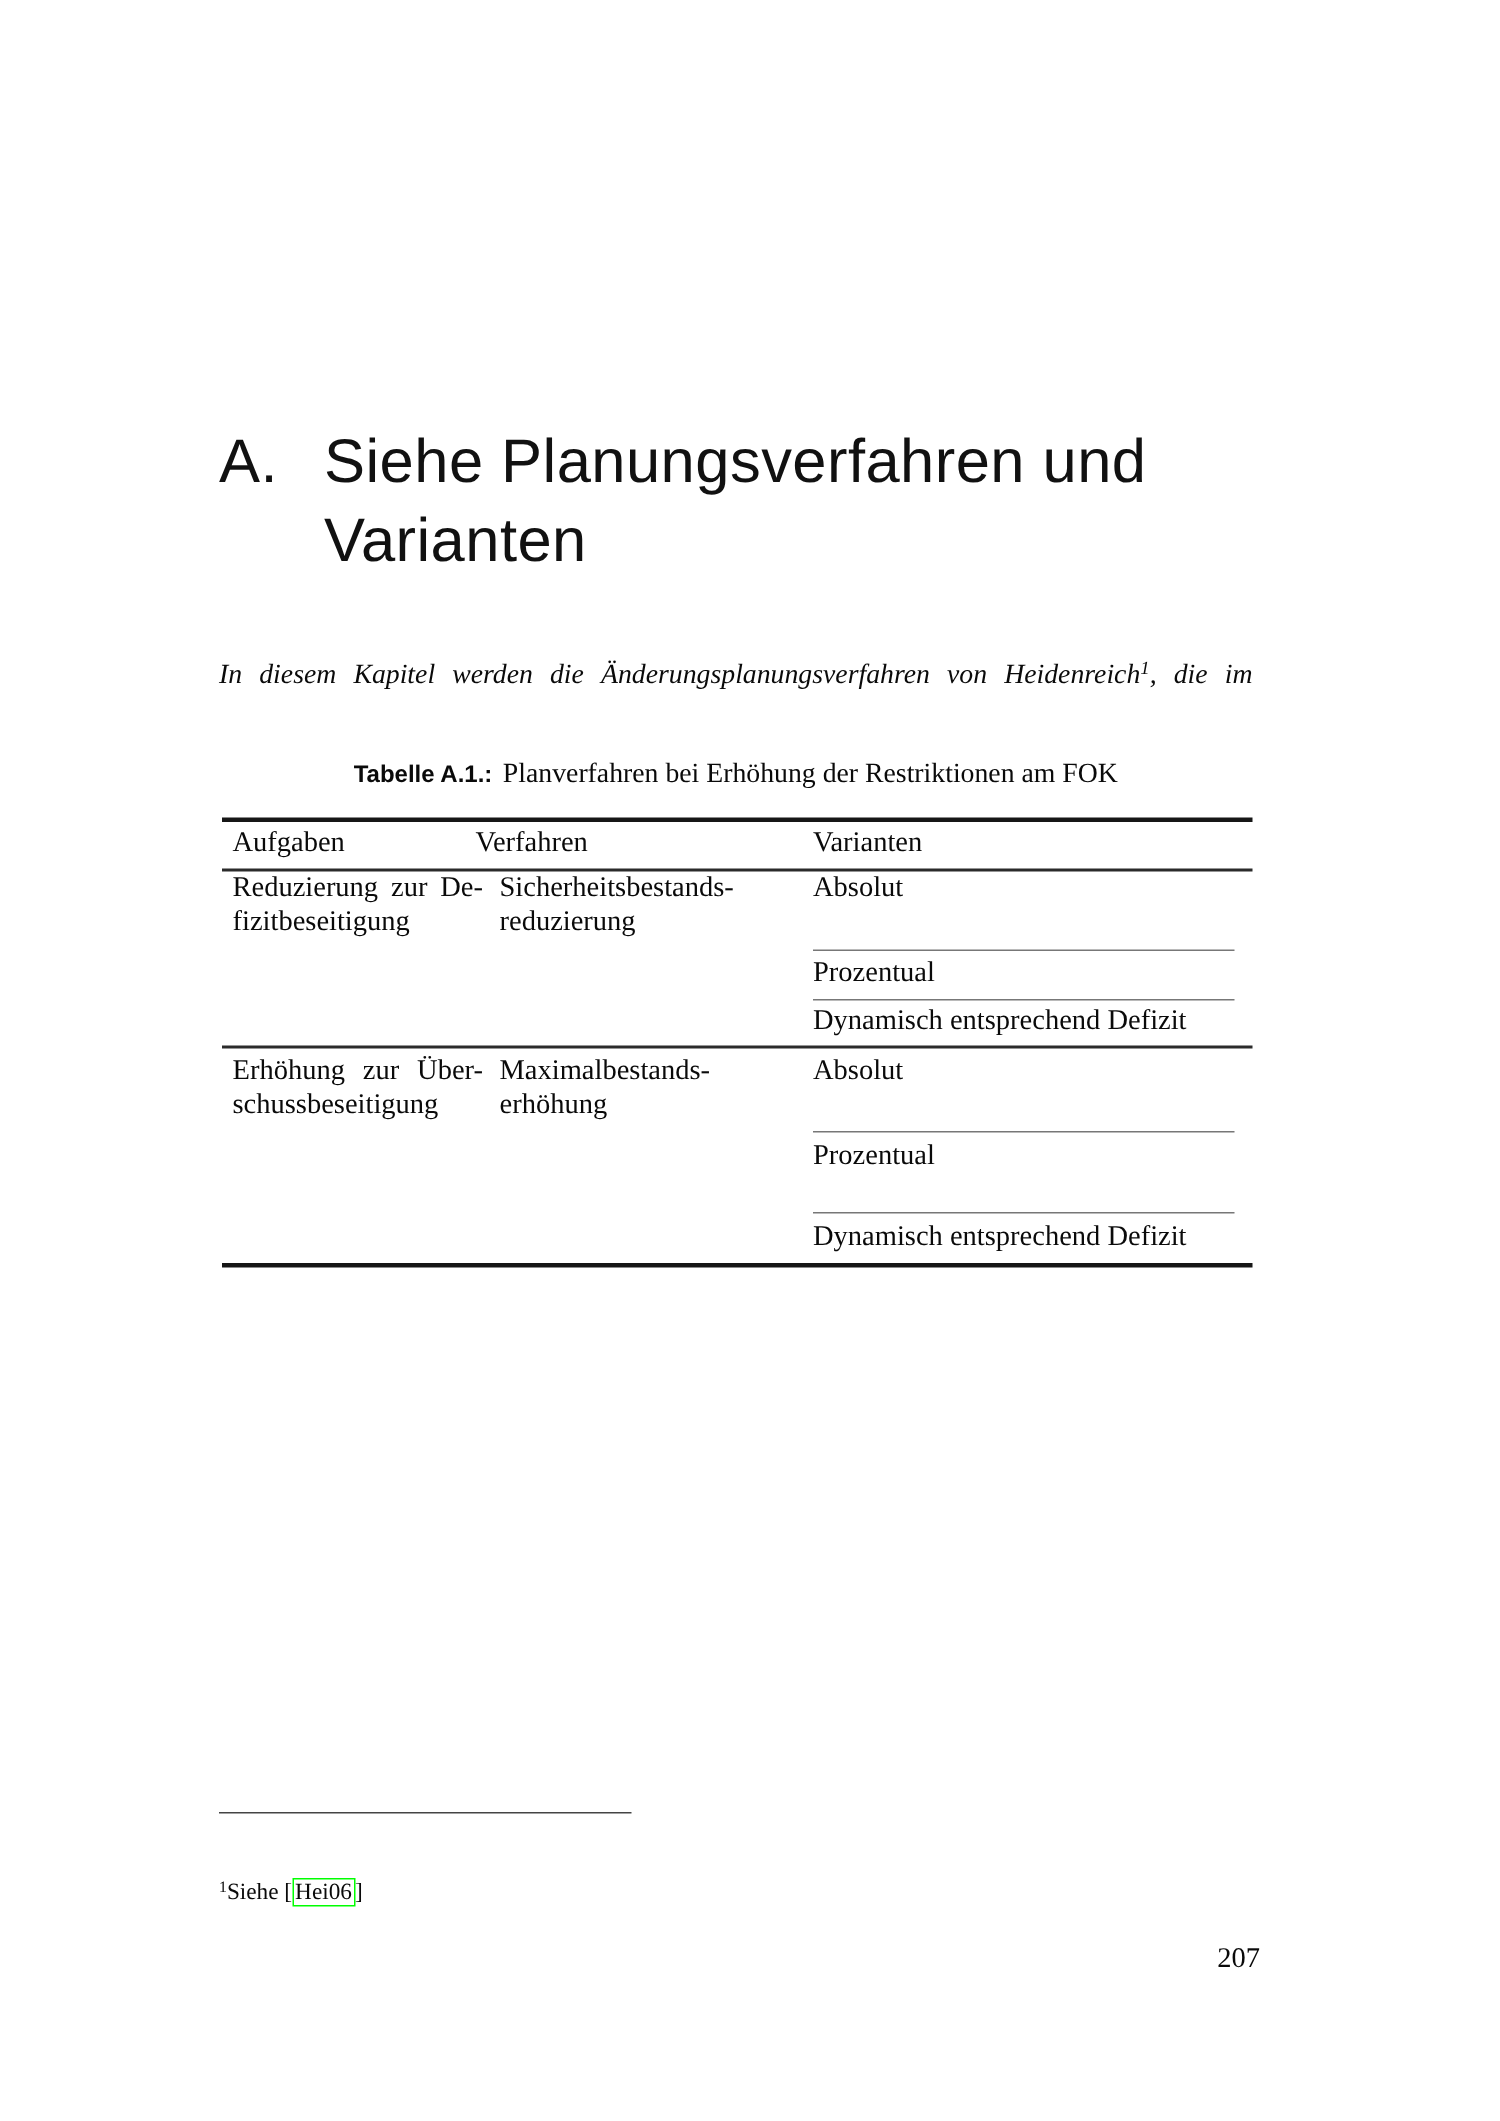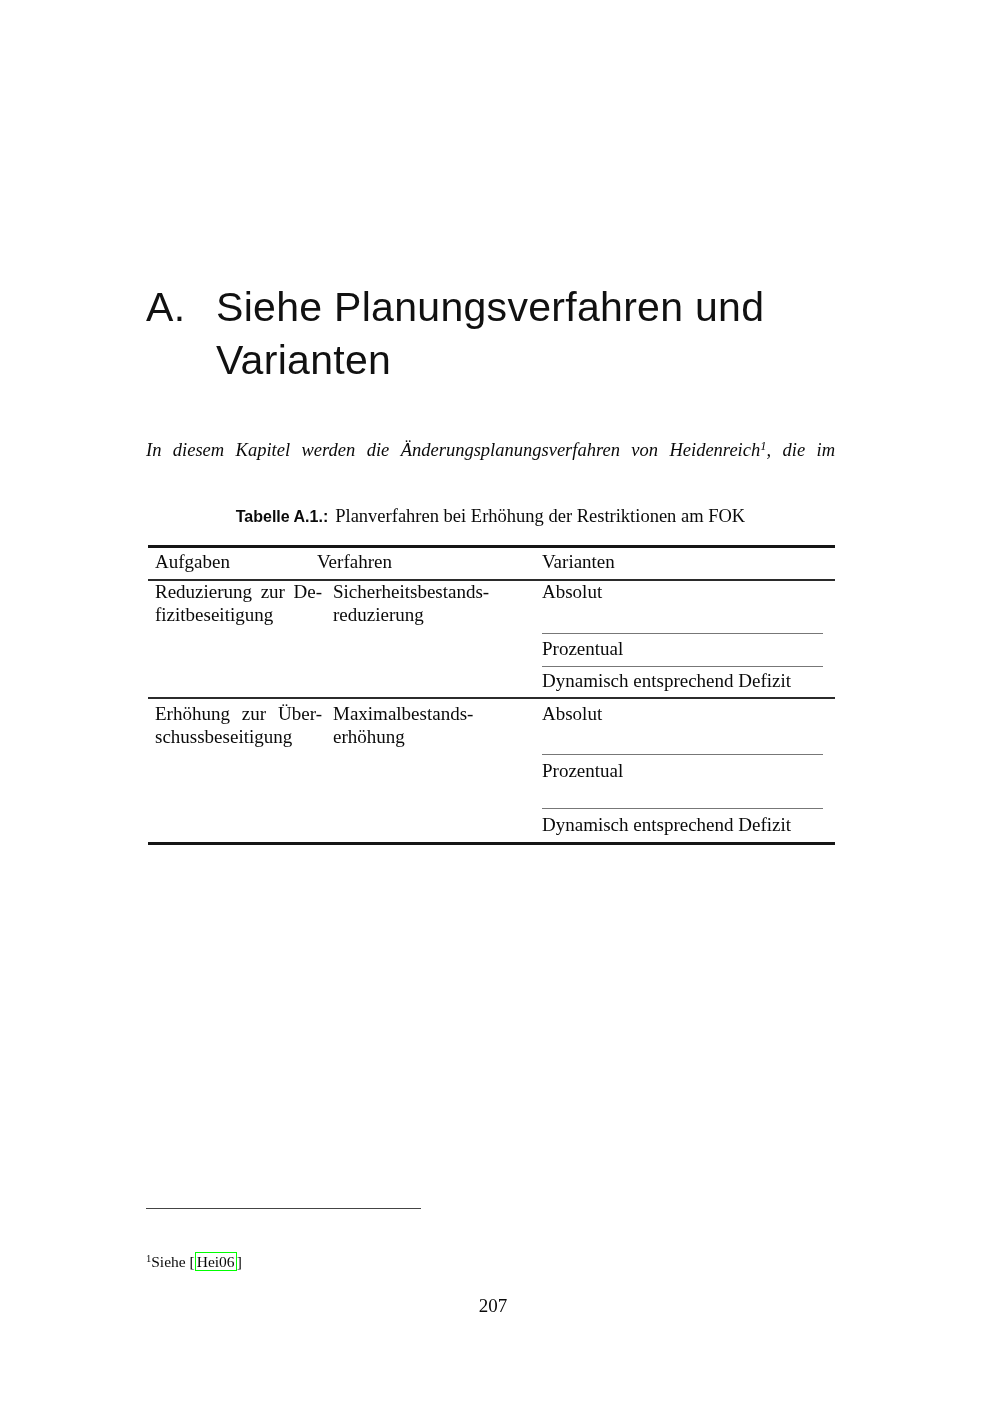--- a/index.html
+++ b/index.html
@@ -60,21 +60,21 @@
   }
   sup.fnmark{font-size:10.5px;line-height:0;vertical-align:5px;}
   .cite-box{
     border:1.5px solid #00ff00;
     padding:0 1px;
     cursor:pointer;
   }
   
   .page-number{
     position:absolute;left:146px;top:1294px;width:694px;
-    text-align:center;font-size:19px;line-height:23px;
+    text-align:right;font-size:19px;line-height:23px;
   }
 </style>
 </head>
 <body>
 
 <div class="page">
 
   <div class="chapter-heading">
     <span class="chapter-number">A.</span>
     <span class="chapter-title"><span>Siehe Planungsverfahren und</span><br><span>Varianten</span></span>

